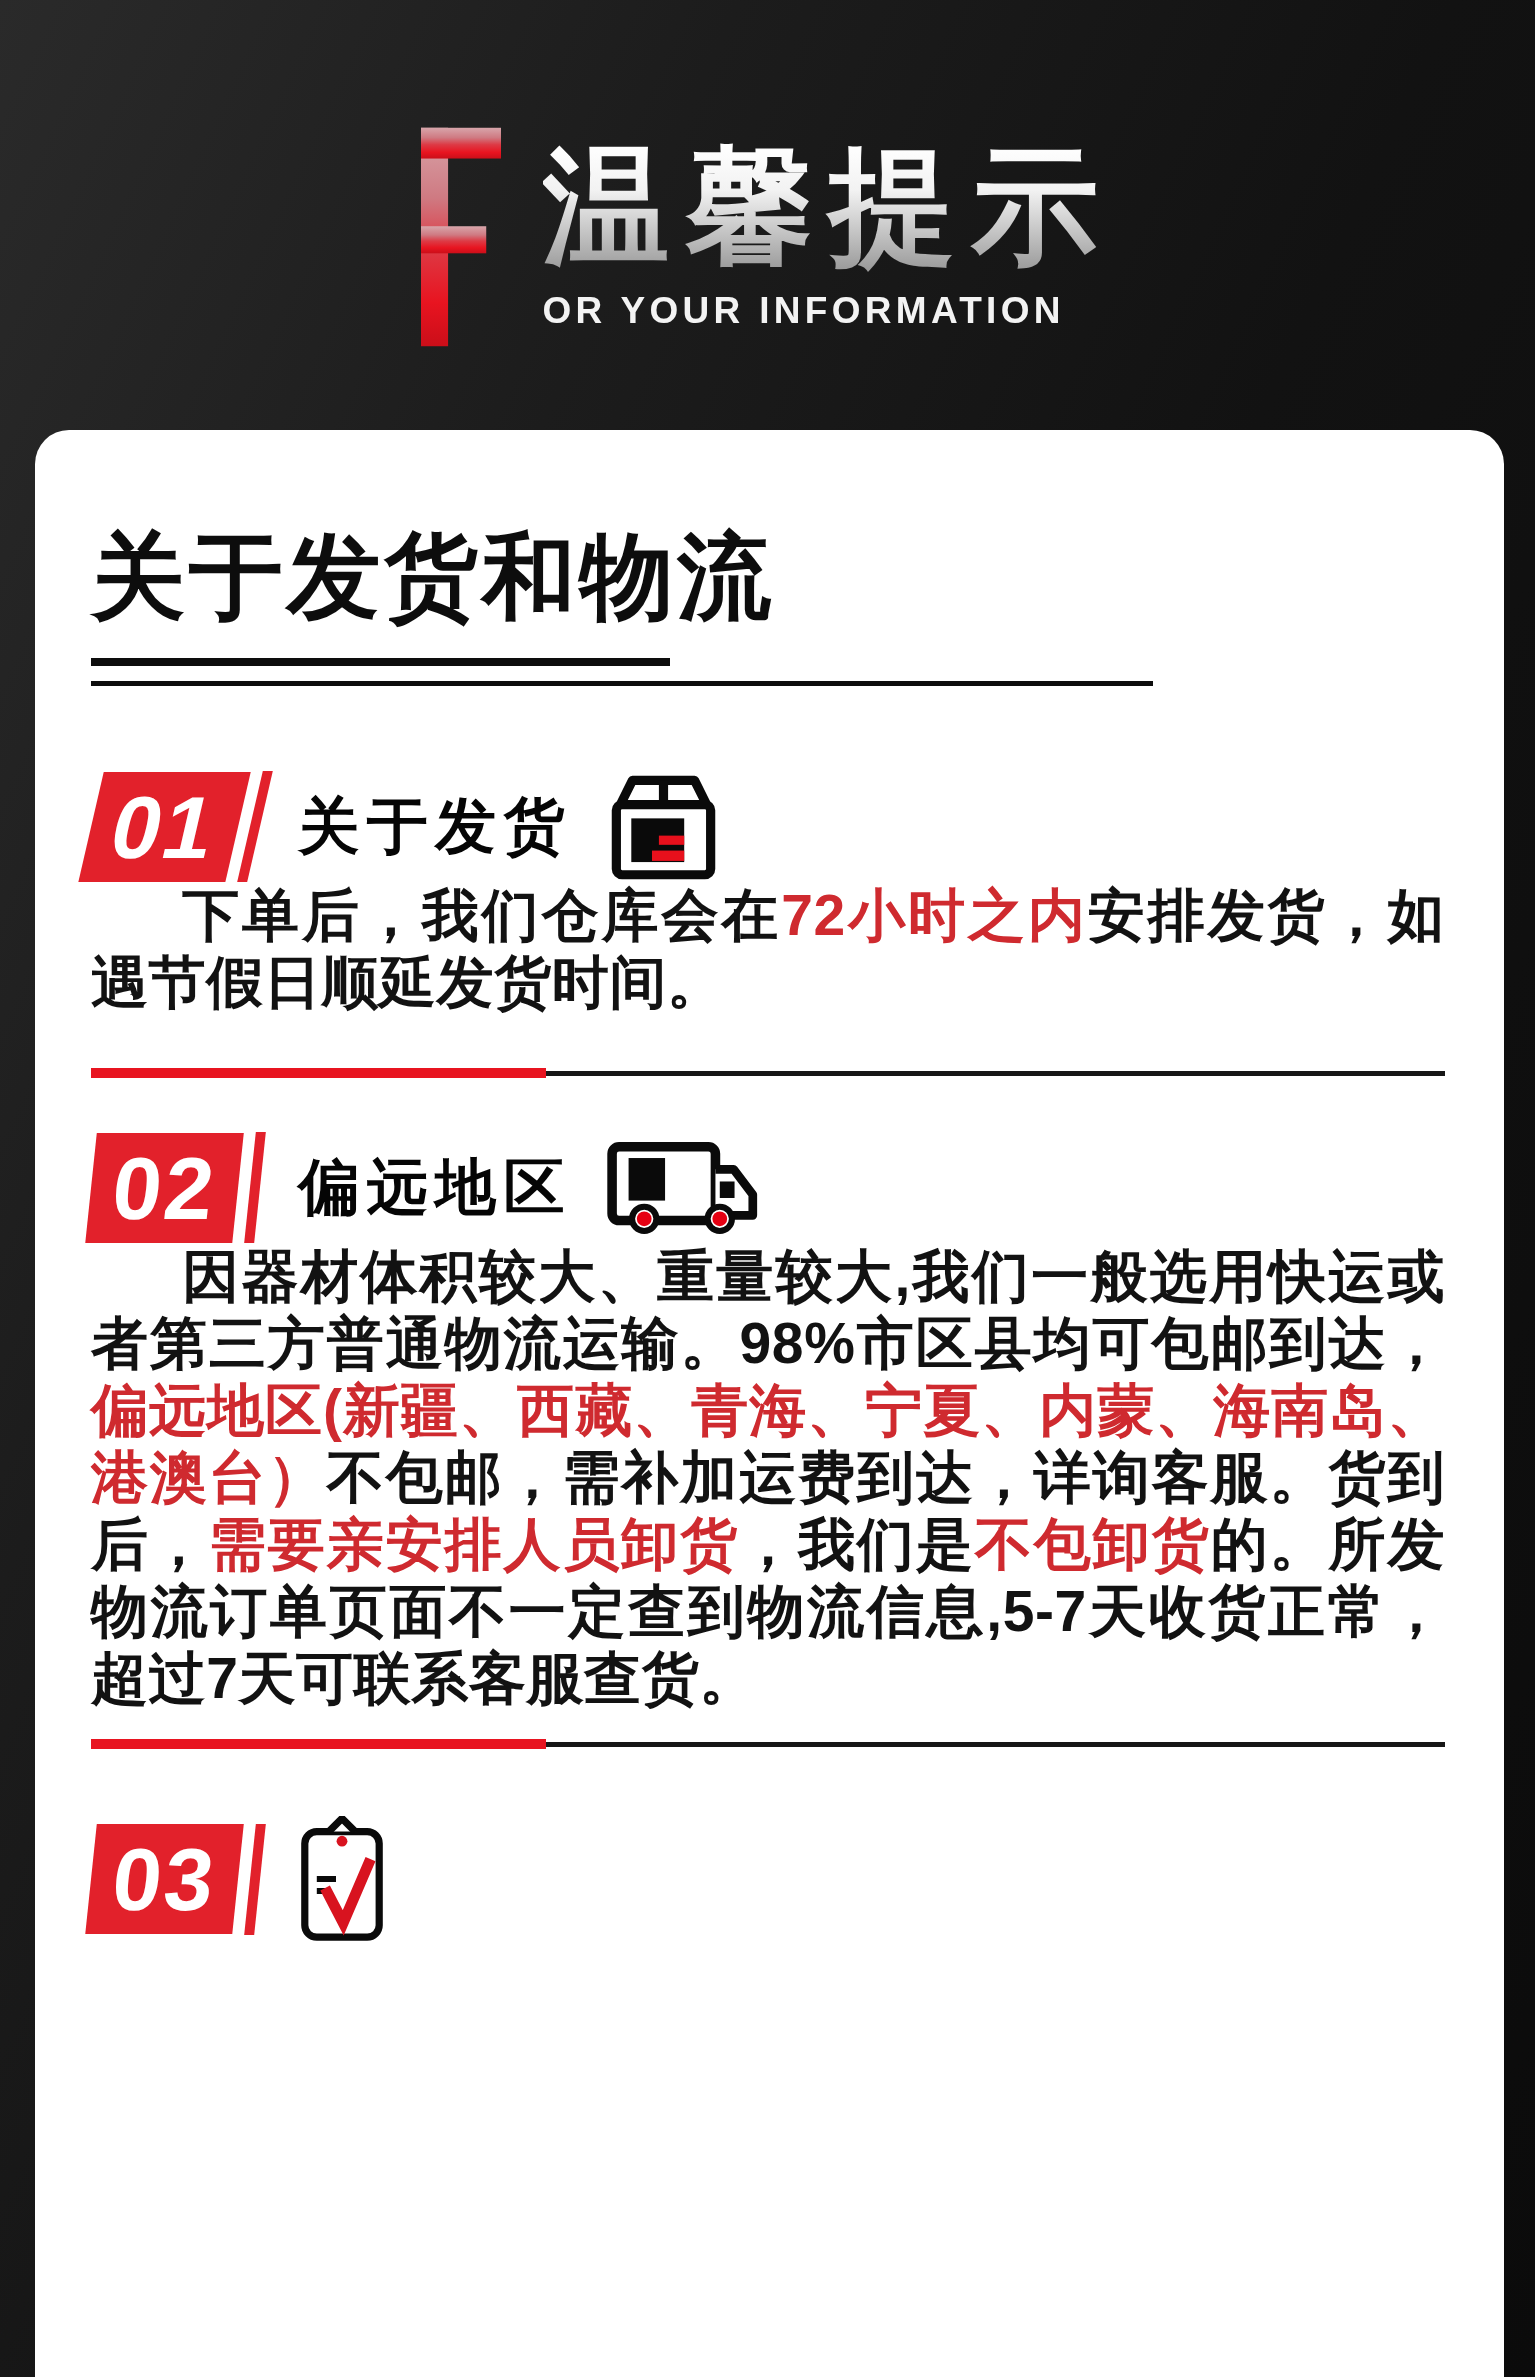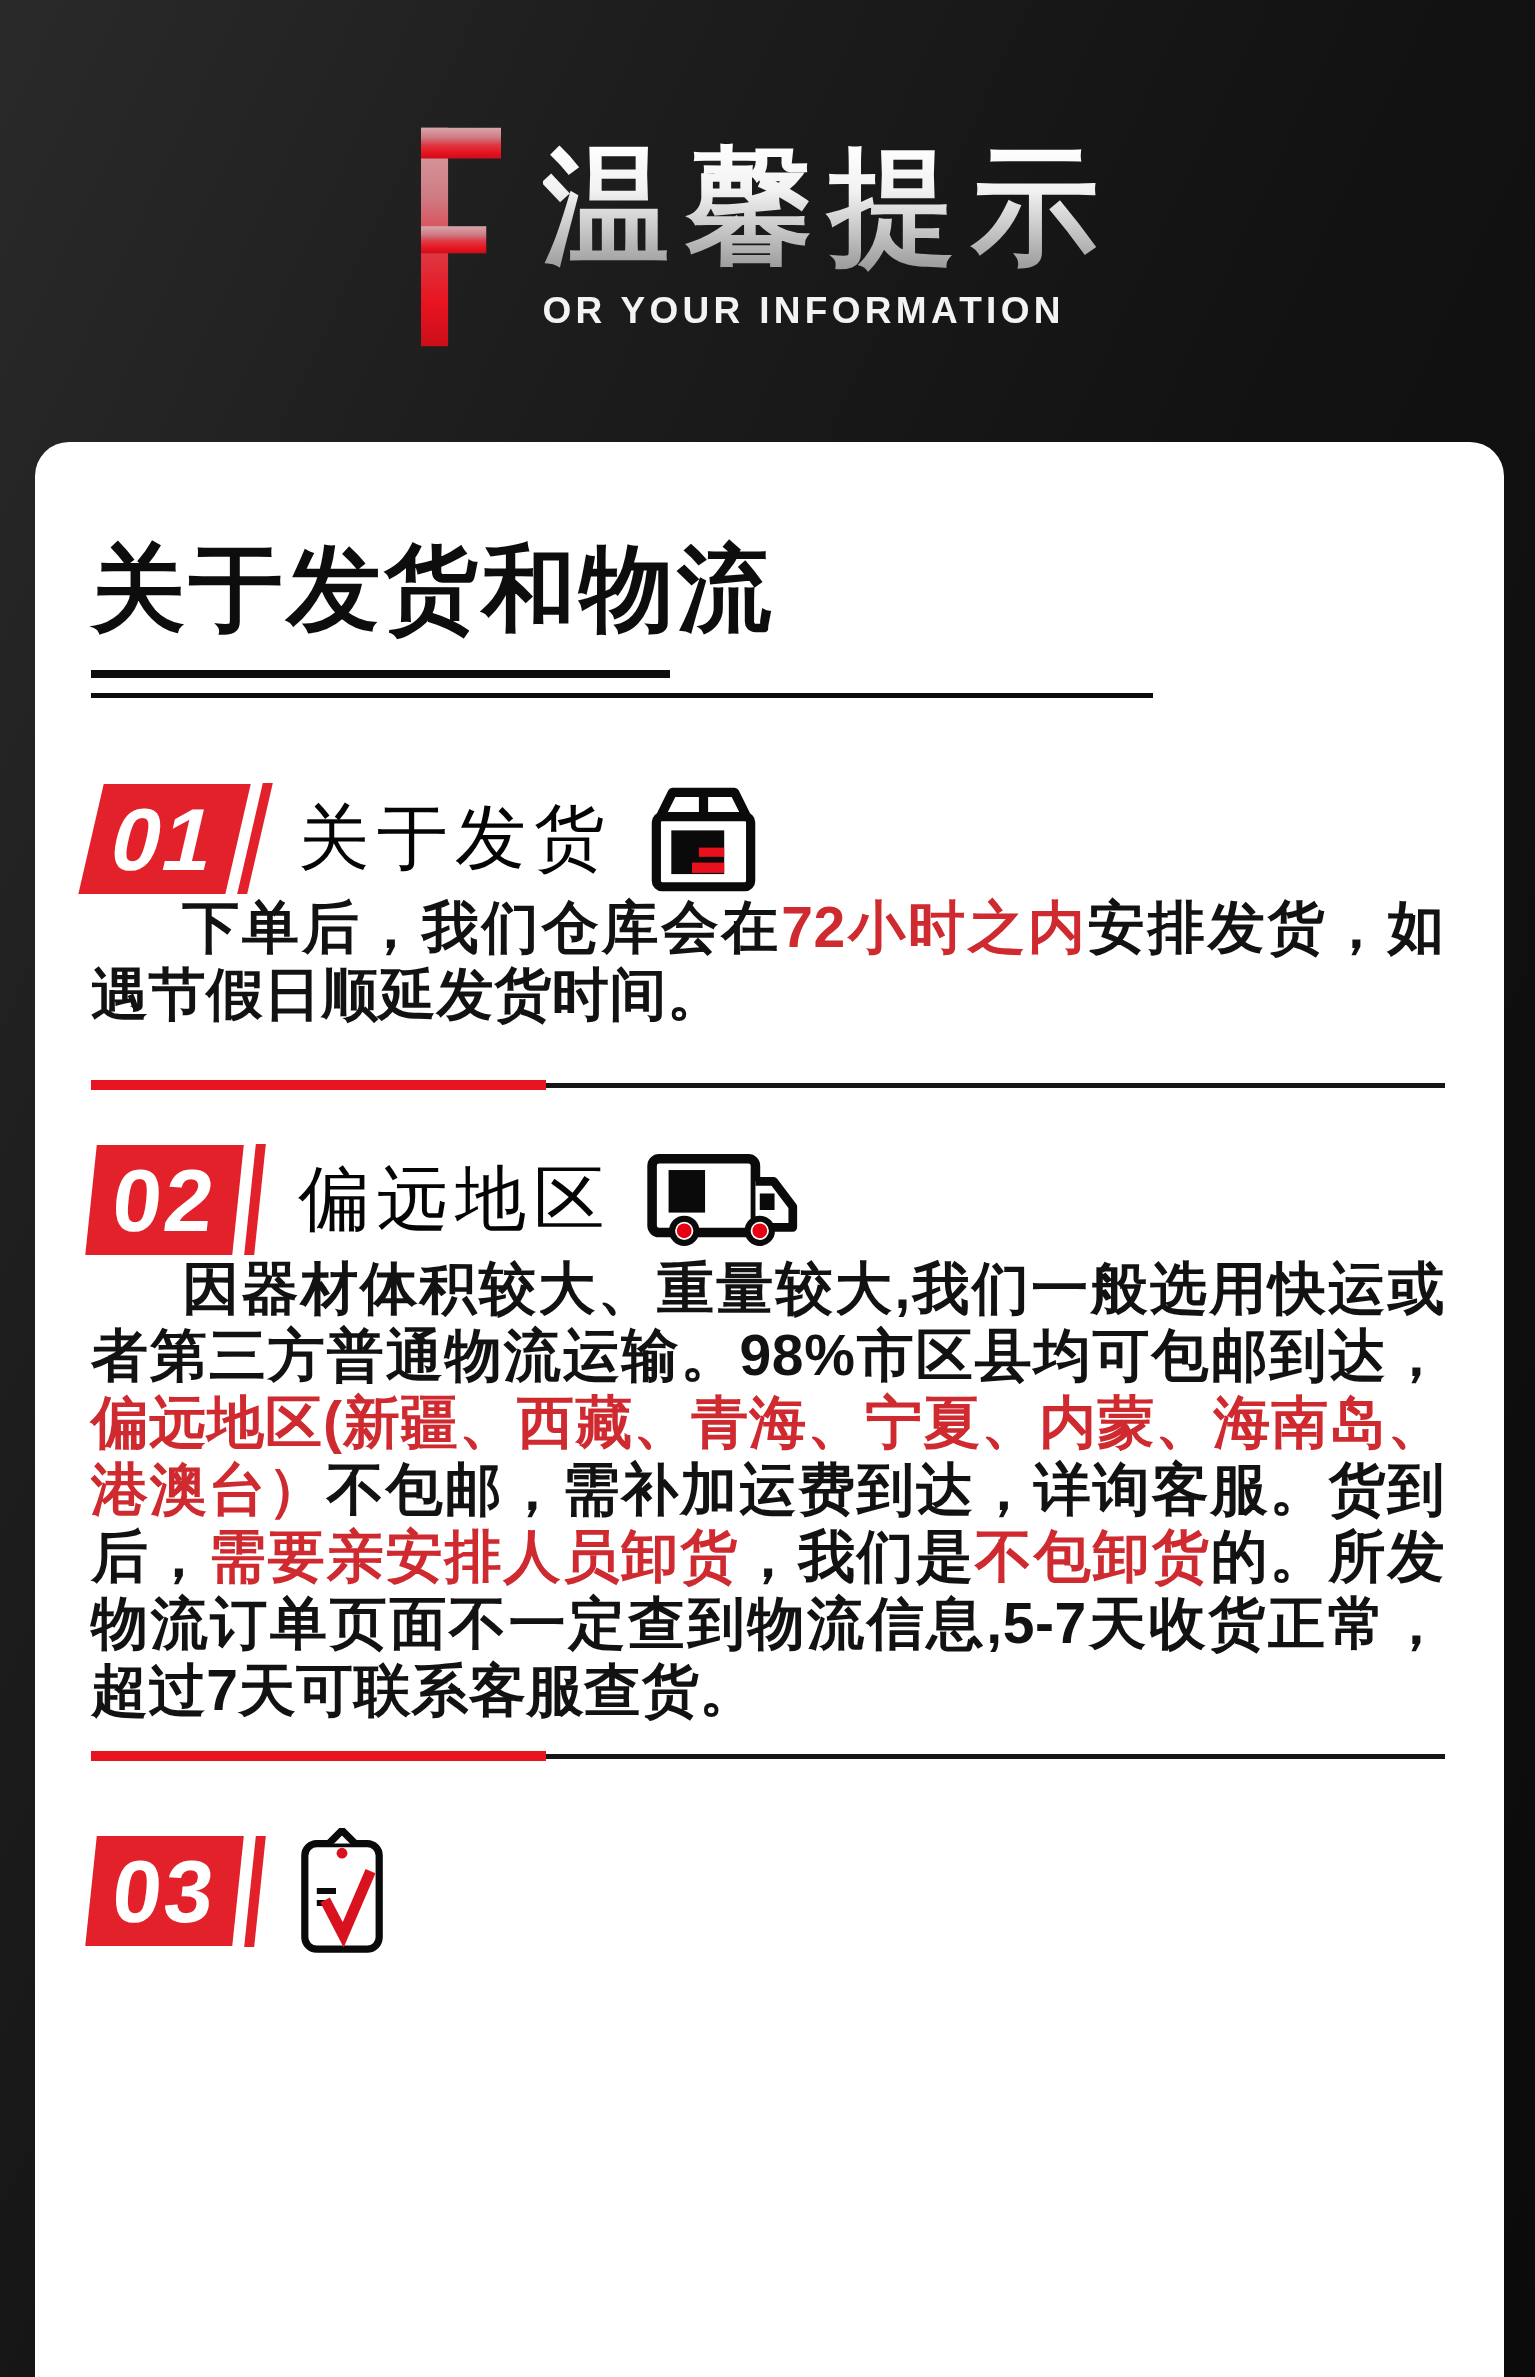--- a/index.html
+++ b/index.html
@@ -23,42 +23,42 @@
     white-space:nowrap;
   }
   .title-en{
     margin-top:16px;font-size:37px;font-weight:700;color:#f3f3f3;
     letter-spacing:4.3px;white-space:nowrap;
   }
   
   .card{
     position:absolute;top:430px;left:35px;width:1469px;bottom:0;
     background:#ffffff;border-radius:34px 34px 0 0;
-    padding:87px 59px 0 56px;box-sizing:border-box;margin-top:12px;
+    padding:87px 59px 0 56px;box-sizing:border-box;
   }
   .card-title{
     margin:0;font-size:94px;line-height:1.27;font-weight:900;
     color:#0d0d0d;letter-spacing:3.7px;
   }
   .uline-1{margin-top:22px;width:579px;height:7.4px;background:#0d0d0d;}
   .uline-2{margin-top:15.5px;width:1062px;height:5px;background:#0d0d0d;}
   
   .sec-head{display:flex;align-items:center;}
   .sec-head.s1{margin-top:85px;}
   .sec-head.s2{margin-top:54px;}
   .sec-head.s3{margin-top:67px;}
   .badge{
     background:#e2212b;color:#ffffff;font-size:88px;font-weight:900;
     line-height:1;padding:12.4px 22px 10px 22px;letter-spacing:2.5px;
   }
   .s1 .badge,.s1 .badge-bar{transform:skewX(-13deg);}
   .s2 .badge,.s2 .badge-bar,.s3 .badge,.s3 .badge-bar{transform:skewX(-6deg);}
   .badge-bar{width:10px;height:111px;background:#e2212b;margin-left:12.4px;}
   .sec-title{
-    margin:0 0 0 38px;font-size:71px;font-weight:400;color:#050505;
+    margin:0 0 0 38px;font-size:61px;font-weight:700;color:#050505;
     letter-spacing:7.4px;white-space:nowrap;
   }
   .sec-icon{margin-left:34px;display:flex;align-items:center;}
   
   p.body{
     margin:0;font-size:57px;line-height:67px;font-weight:700;color:#121212;
     text-indent:1.6em;letter-spacing:0.6px;text-align:justify;
   }
   p.body .red{color:#cf2a2f;}
   .para-top-1{margin-top:27px;}

